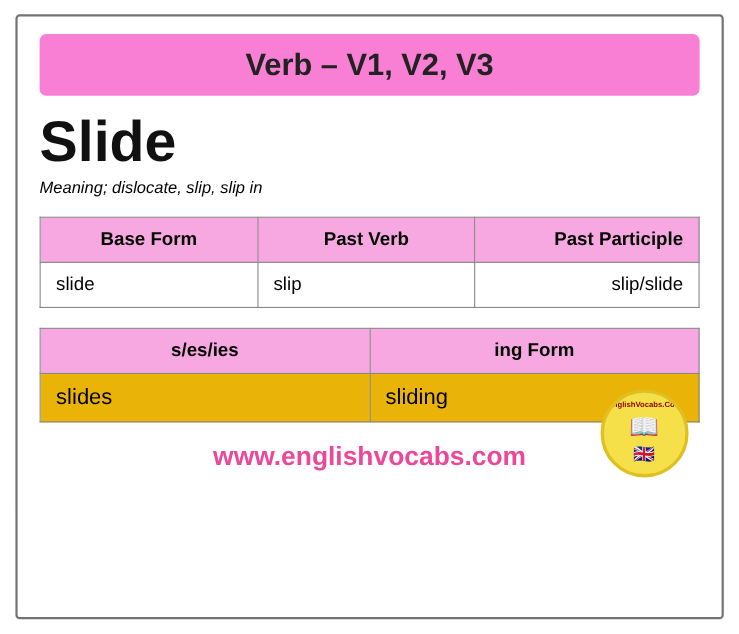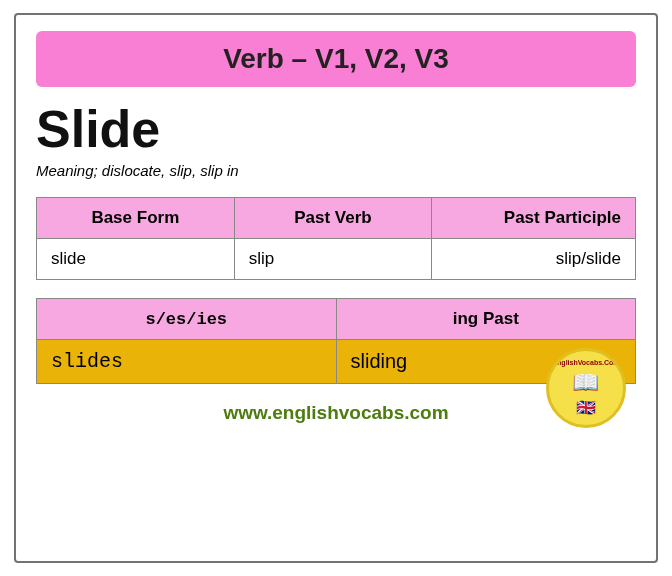--- a/index.html
+++ b/index.html
@@ -86,33 +86,33 @@
 
     .table2 td {
       background: #eab308;
       font-size: 20px;
     }
 
     .col1 { width: 33%; }
     .col2 { width: 33%; }
     .col3 { width: 34%; text-align: right; }
 
-    .col2a { width: 50%; font-family: Liberation Mono, monospace; }
+    .col2a { width: 50%; }
     .col2b { width: 50%; }
 
     .footer {
       text-align: center;
       margin-top: 16px;
       position: relative;
     }
 
     .website-text {
-      font-size: 19px;
-      font-weight: bold;
-      color: #4d7c0f;
+      font-size: 24px;
+      font-weight: bold;
+      color: #ec4899;
     }
 
     .logo-circle {
       position: absolute;
       right: 10px;
       bottom: -4px;
       width: 80px;
       height: 80px;
     }
 
@@ -182,21 +182,21 @@
         </tr>
       </tbody>
     </table>
   </div>
 
   <div class="table-section">
     <table class="table2">
       <thead>
         <tr>
           <th class="col2a">s/es/ies</th>
-          <th class="col2b">ing Past</th>
+          <th class="col2b">ing Form</th>
         </tr>
       </thead>
       <tbody>
         <tr>
           <td class="col2a">slides</td>
           <td class="col2b">sliding</td>
         </tr>
       </tbody>
     </table>
   </div>

